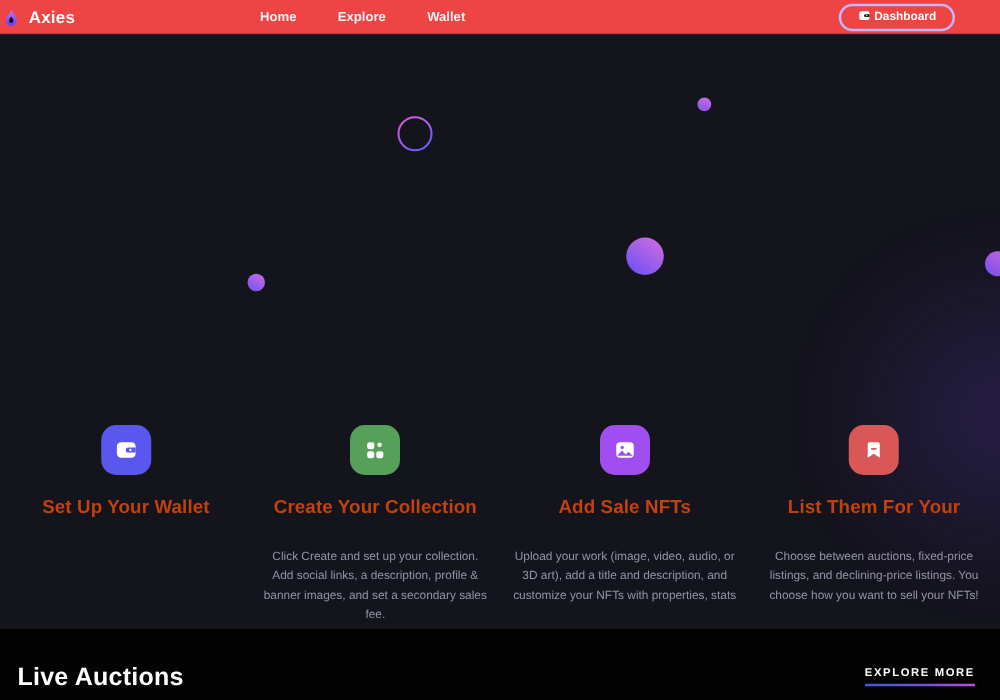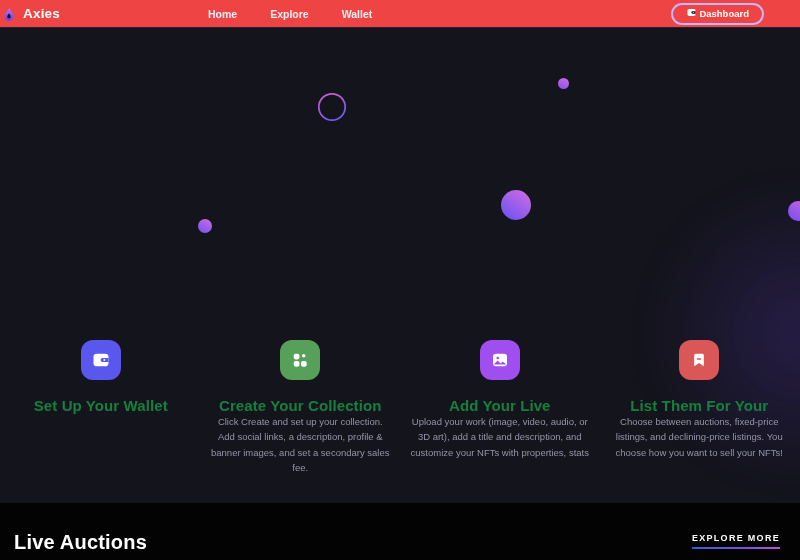--- a/index.html
+++ b/index.html
@@ -109,22 +109,22 @@
     width: 40px; height: 40px;
     border-radius: 12px;
     margin: 0 auto 17px auto;
     display: flex;
     align-items: center;
     justify-content: center;
   }
   .feature-title {
     font-size: 15px;
     font-weight: 700;
-    color: #15803d;
-    margin-bottom: 0;
+    color: #c2410c;
+    margin-bottom: 24px;
     letter-spacing: 0.1px;
   }
   .feature-desc {
     font-size: 9.5px;
     line-height: 1.62;
     color: #9494a8;
     max-width: 182px;
     margin: 0 auto;
   }
 
@@ -244,21 +244,21 @@
       </div>
 
       <div class="feature-card">
         <div class="feature-icon-tile" style="background: rgb(161, 78, 240); color: rgb(161, 78, 240);">
           <svg width="20" height="20" viewBox="0 0 24 24">
             <rect x="3.6" y="4.6" width="16.8" height="14.8" rx="3.6" fill="#fff"></rect>
             <circle cx="9.3" cy="9.6" r="1.6" fill="currentColor"></circle>
             <path d="M4.5 17.5l4.6-5 3.6 3.8 2.6-2.6 4.2 3.8z" fill="currentColor"></path>
           </svg>
         </div>
-        <h3 class="feature-title">Add Your Live</h3>
+        <h3 class="feature-title">Add Sale NFTs</h3>
         <p class="feature-desc">Upload your work (image, video, audio, or 3D art), add a title and description, and customize your NFTs with properties, stats</p>
       </div>
 
       <div class="feature-card">
         <div class="feature-icon-tile" style="background: rgb(217, 87, 87); color: rgb(217, 87, 87);">
           <svg width="20" height="20" viewBox="0 0 24 24">
             <path d="M8 4.5h8A1.8 1.8 0 0 1 17.8 6.3v13.2L12 15.6l-5.8 3.9V6.3A1.8 1.8 0 0 1 8 4.5z" fill="#fff"></path>
             <rect x="9.2" y="10" width="5.6" height="1.7" rx="0.85" fill="currentColor"></rect>
           </svg>
         </div>

